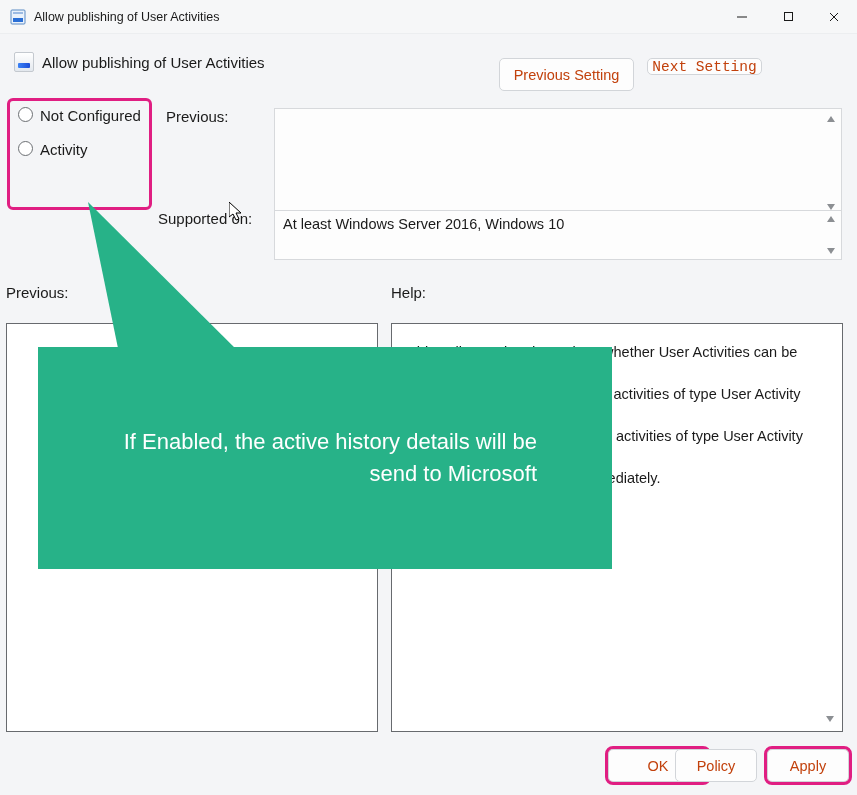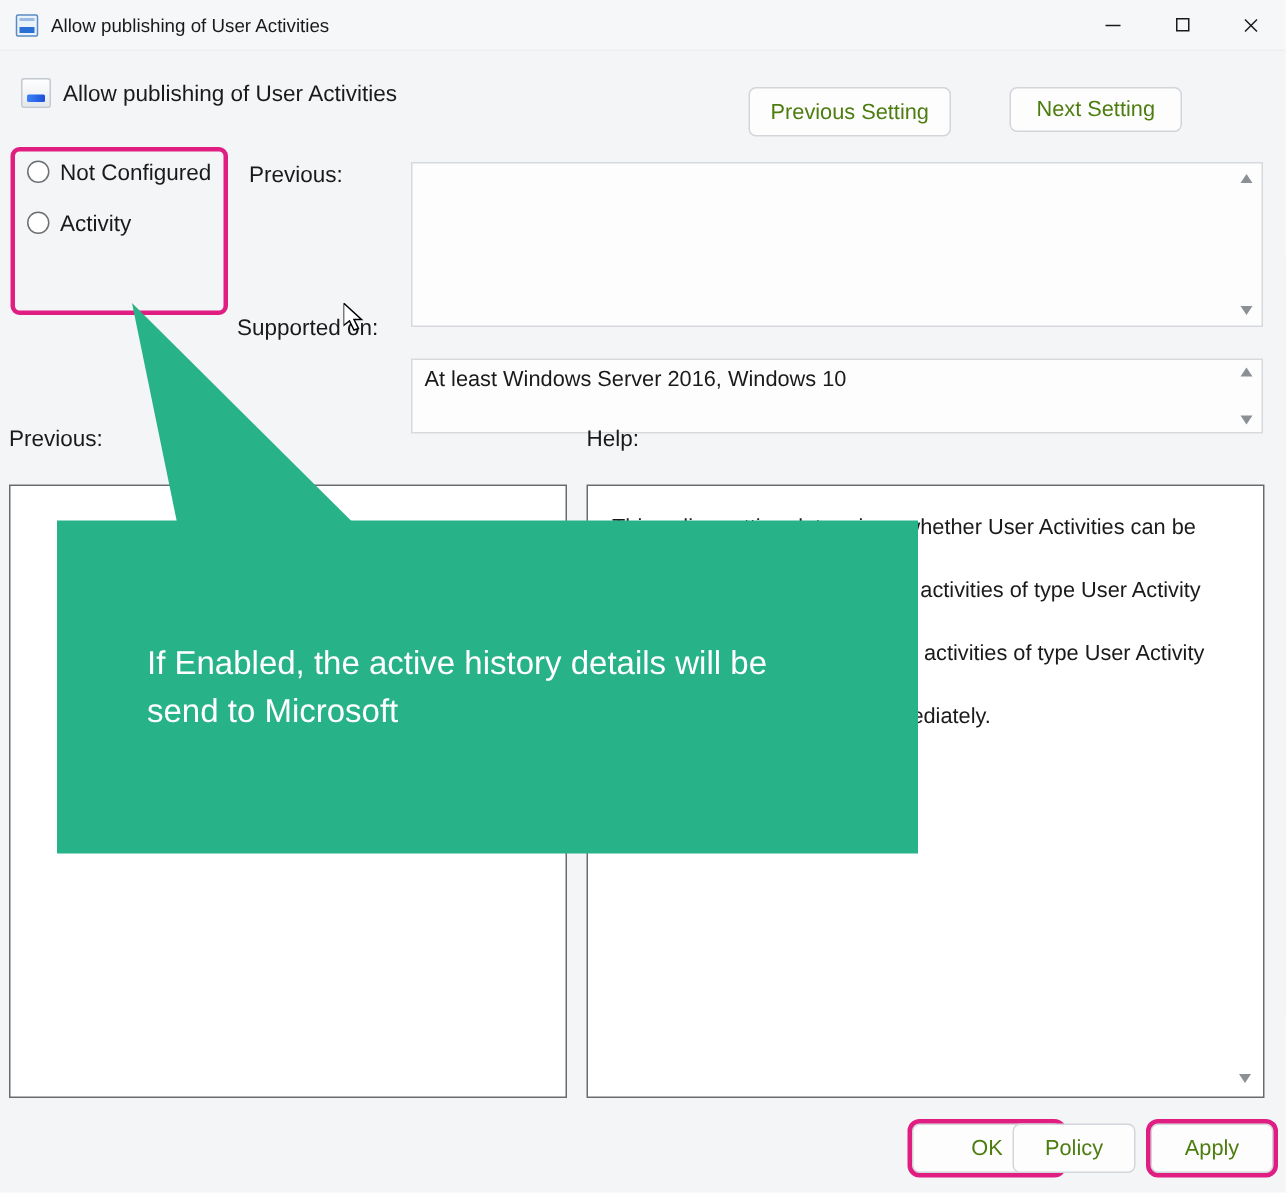--- a/index.html
+++ b/index.html
@@ -15,55 +15,55 @@
   .winctrl svg { display:block; }
 
   
   .content { position:absolute; left:0; top:34px; right:0; bottom:0; background:#f4f5f7; }
 
   .hdr-row { position:absolute; left:14px; top:18px; display:flex; align-items:center; }
   .hdr-row .policy-icon { width:20px; height:20px; margin-right:8px; background:linear-gradient(#fff,#e3e8ee); border:1px solid #c4c9cf; border-radius:2px; position:relative; }
   .hdr-row .policy-icon::after{content:""; position:absolute; left:3px; top:10px; width:12px; height:5px; background:linear-gradient(90deg,#3b82f6,#1d4ed8); border-radius:1px;}
   .hdr-row .policy-title { font-size:15px; color:#1a1a1a; }
 
-  .btn { background:#fdfdfd; border:1px solid #d2d5d9; border-radius:5px; font-size:14.5px; color:#4d7c0f; display:inline-flex; align-items:center; justify-content:center; cursor:pointer; }
+  .btn { background:#fdfdfd; border:1px solid #d2d5d9; border-radius:5px; font-size:14.5px; color:#c2410c; display:inline-flex; align-items:center; justify-content:center; cursor:pointer; }
 
   .prev-btn { position:absolute; left:499px; top:24px; width:135px; height:33px; }
-  .next-btn { position:absolute; left:673px; top:24px; width:115px; height:30px; }
+  .next-btn { position:absolute; left:647px; top:24px; width:115px; height:17px;font-family:Liberation Mono, monospace; }
 
   
   .radio-frame { position:absolute; left:7px; top:64px; width:145px; height:112px; border:3px solid #e01e82; border-radius:6px; background:transparent; padding:6px 8px; }
   .radio-row { display:flex; align-items:flex-start; height:34px; font-size:15px; color:#1a1a1a; }
   .radio { width:15px; height:15px; border-radius:50%; border:1.5px solid #6c6f73; margin-right:7px; background:#fff; position:relative; flex-shrink:0;}
   .radio.checked { border-color:#0a66d6; }
   .radio.checked::after{content:""; position:absolute; left:2.5px; top:2.5px; width:7px; height:7px; border-radius:50%; background:#0a66d6;}
 
   .label { font-size:15px; color:#1a1a1a; }
 
   .comment-label { position:absolute; left:166px; top:74px; }
   .comment-box { position:absolute; left:274px; top:74px; width:568px; height:110px; background:#fdfdfd; border:1px solid #d7d9dc; }
 
   .supported-label { position:absolute; left:158px; top:176px; }
-  .supported-box { position:absolute; left:274px; top:176px; width:568px; height:50px; background:#fdfdfd; border:1px solid #d7d9dc; padding:5px 8px; font-size:14.5px; color:#1a1a1a;margin-top:29px; }
+  .supported-box { position:absolute; left:274px; top:176px; width:568px; height:50px; background:#fdfdfd; border:1px solid #d7d9dc; padding:5px 8px; font-size:14.5px; color:#1a1a1a; }
 
   .scroll-arrow { position:absolute; right:2px; width:16px; height:16px; display:flex; align-items:center; justify-content:center; color:#7a7d81; }
   .comment-box .up { top:2px; }
   .comment-box .down { bottom:2px; }
   .supported-box .up { top:0px; }
   .supported-box .down { bottom:0px; }
 
   .options-label { position:absolute; left:6px; top:250px; }
   .help-label { position:absolute; left:391px; top:250px; }
 
   .options-box { position:absolute; left:6px; top:289px; width:372px; height:409px; background:#fff; border:1px solid #676a6e; }
   .help-box    { position:absolute; left:391px; top:289px; width:452px; height:409px; background:#fff; border:1px solid #676a6e; padding:18px 30px 18px 16px; font-size:14.5px; color:#1a1a1a; line-height:1.45; }
   .help-box .scroll-arrow.down{ bottom:4px; right:4px; }
 
   
-  .callout-box { position:absolute; left:38px; top:313px; width:574px; height:222px; background:#27b288; color:#fff; display:flex; align-items:center; justify-content:center; text-align:left; padding:40px 60px; font-size:22px; line-height:1.45; }
+  .callout-box { position:absolute; left:38px; top:313px; width:574px; height:222px; background:#27b288; color:#fff; display:flex; align-items:center; justify-content:center; text-align:right; padding:40px 75px; font-size:22px; line-height:1.45; }
   
   .callout-svg { position:absolute; left:60px; top:158px; width:250px; height:200px; pointer-events:none; }
 
   
   .cursor { position:absolute; left:229px; top:168px; pointer-events:none; }
 
   
   .ok-btn     { position:absolute; left:608px; top:715px; width:100px; height:33px; }
   .cancel-btn { position:absolute; left:675px; top:715px; width:82px; height:33px; }
   .apply-btn  { position:absolute; left:767px; top:715px; width:82px; height:33px; }

